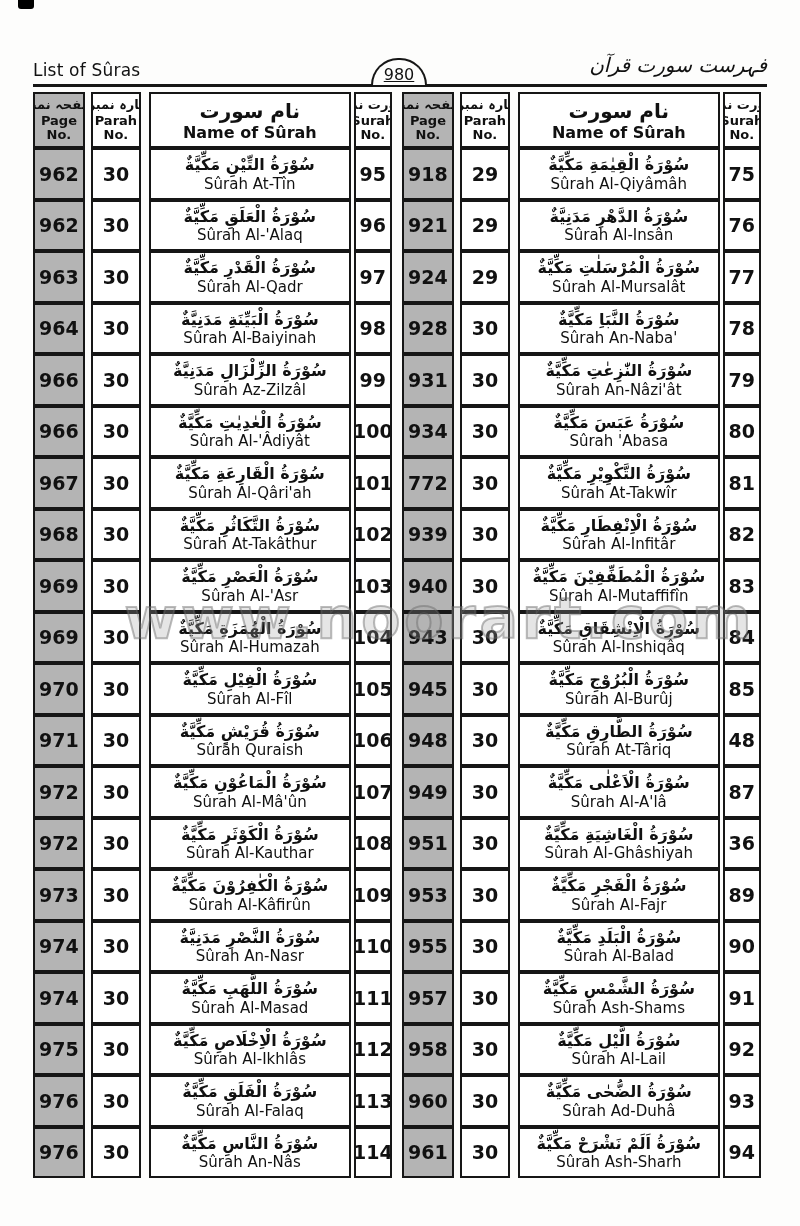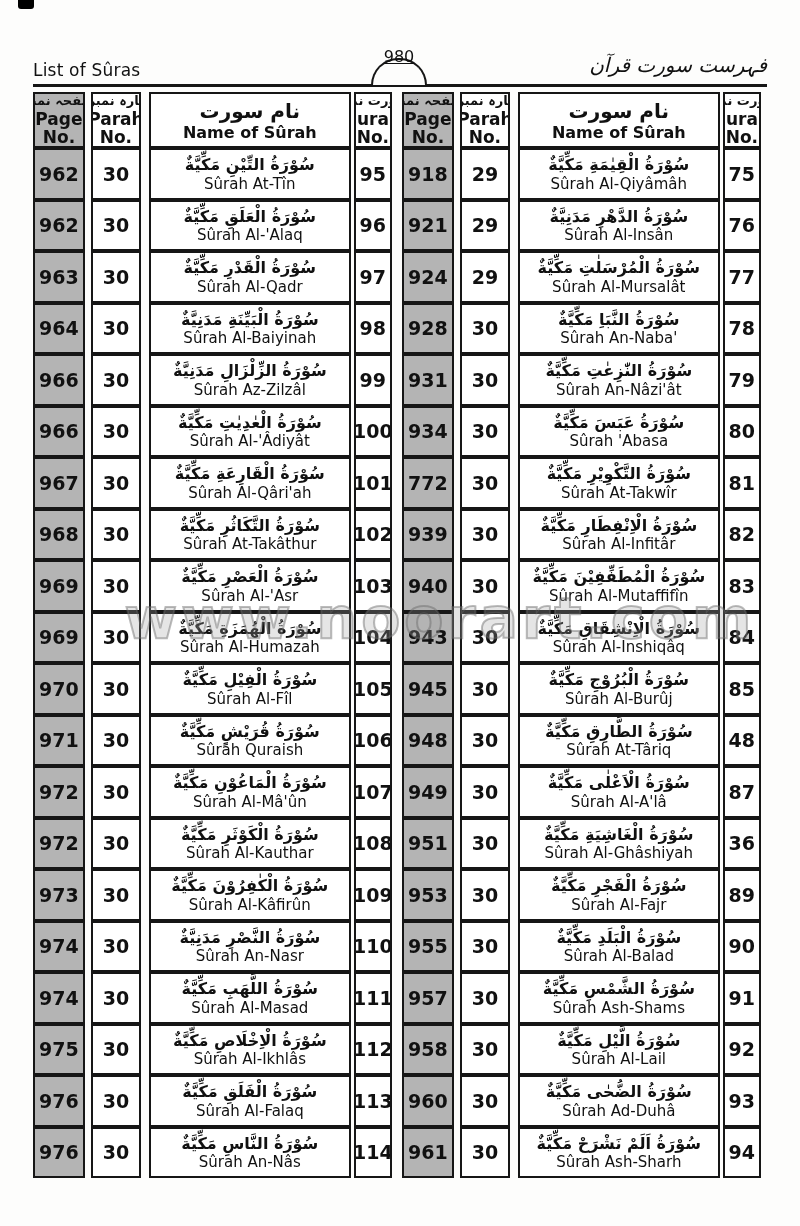--- a/index.html
+++ b/index.html
@@ -14,21 +14,21 @@
   
   .scan-blob { position:absolute; left:18px; top:0; width:16px; height:9px; background:#000; border-radius:0 0 3px 3px; }
   .title-left { position:absolute; left:33px; top:60px; font-size:17px; letter-spacing:0.2px; }
   .title-right { position:absolute; right:33px; top:53px; font-size:20px; font-weight:normal; direction:rtl; font-style:italic; }
   .rule { position:absolute; left:33px; top:84px; width:734px; height:3px; background:#161616; }
   .arch {
     position:absolute; left:371px; top:58px; width:56px; height:27px;
     border:2px solid #161616; border-bottom:none;
     border-radius:28px 28px 0 0; background:#fdfdfc;
     display:flex; align-items:flex-end; justify-content:center;
-    font-size:16px; padding-bottom:19px; box-sizing:border-box; z-index:2;text-decoration:underline;
+    font-size:16px; padding-bottom:1px; box-sizing:border-box; z-index:2;text-decoration:underline;
   }
   
   .tbl { position:absolute; top:92px; width:359px; }
   #tbl-left  { left:33px; }
   #tbl-right { left:402px; }
   .row { display:flex; }
   .hrow .cell { height:56px; }
   .drow .cell { height:51.5px; }
   .cell {
     border:2px solid #161616; box-sizing:border-box; background:#fff;
@@ -36,21 +36,21 @@
     text-align:center; overflow:hidden;
   }
   .c-page  { width:57px; background:#b4b4b4; }
   .c-parah { width:55px; margin-left:6px; }
   .c-name  { width:223px; margin-left:8px; }
   .c-surah { width:42px; margin-left:3px; }
   .num { font-weight:bold; font-size:19px; }
   .ar { font-size:16px; font-weight:bold; direction:rtl; white-space:nowrap; line-height:1.35; }
   .en { font-size:15px; line-height:1.15; white-space:nowrap; }
   .hd-ur { font-size:13px; font-weight:bold; direction:rtl; white-space:nowrap; line-height:1.3; }
-  .hd-en { font-size:17px; font-weight:bold; line-height:1.1; }
+  .hd-en { font-size:13px; font-weight:bold; line-height:1.1; }
   .c-name .hd-ur { font-size:20px; }
   .c-name .hd-en { font-size:16px; }
   
   .watermark {
     position:absolute; top:585px; left:0; width:800px;
     text-align:center; z-index:5; pointer-events:none;
     font-size:57px; font-weight:bold; letter-spacing:4px;
     color:rgba(160,160,160,0.28);
     -webkit-text-stroke:2px rgba(105,105,105,0.45);
     white-space:nowrap;

